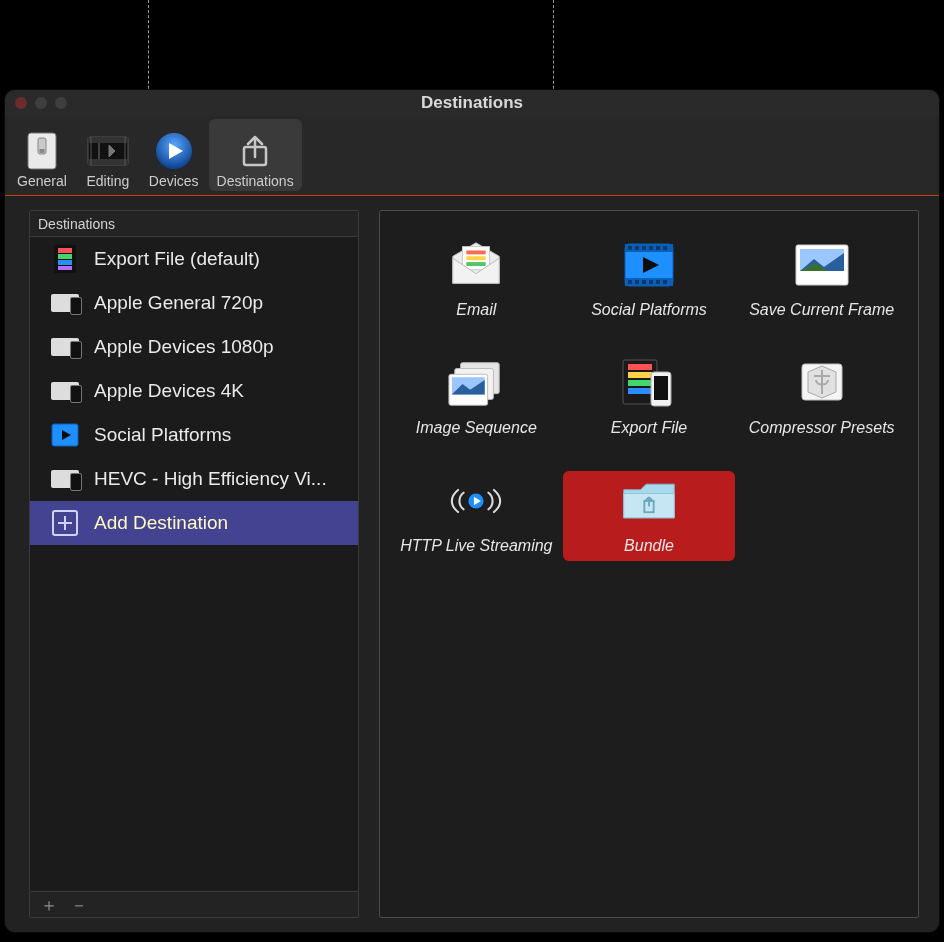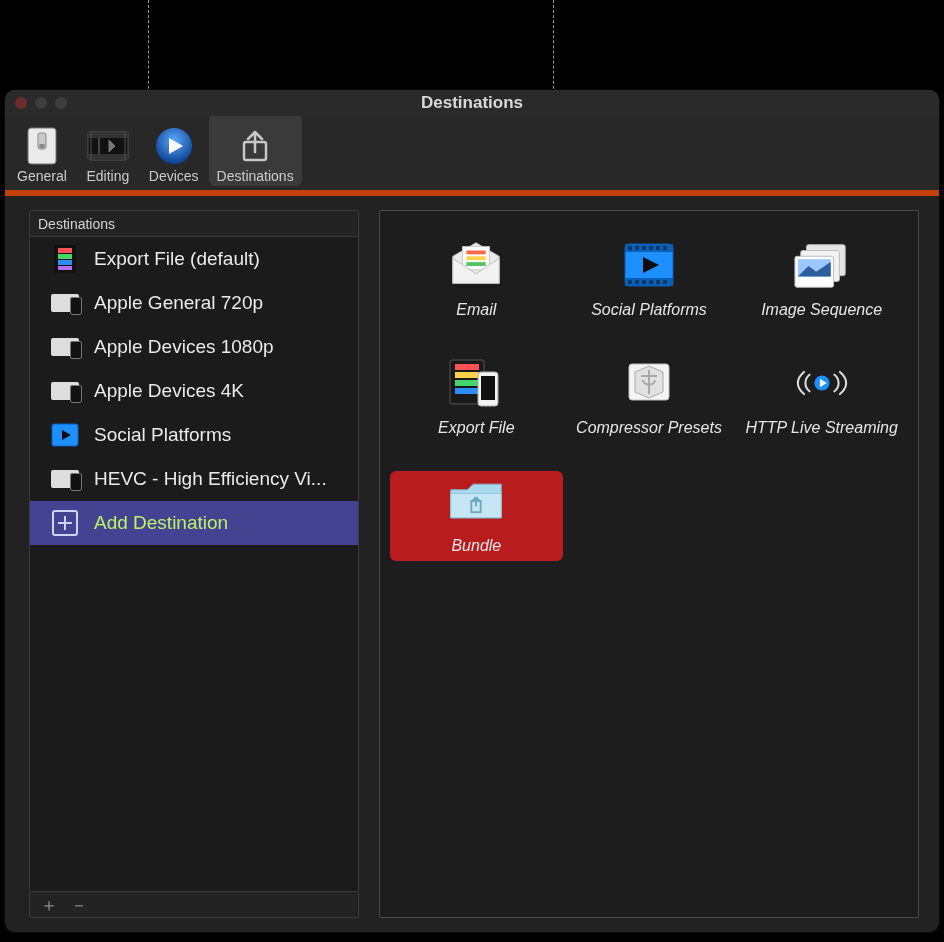--- a/index.html
+++ b/index.html
@@ -39,21 +39,21 @@
   .traffic{display:flex;gap:8px;}
   .dot{width:12px;height:12px;border-radius:50%;}
   .dot.close{background:#6a2d2c;}
   .dot.min{background:#3e3e3e;}
   .dot.max{background:#3e3e3e;}
   .title{position:absolute;left:0;right:0;text-align:center;font-weight:600;font-size:17px;color:#d9d9d9;}
 
   
   .toolbar{
     height:80px;display:flex;align-items:flex-end;padding:0 4px 4px 4px;gap:2px;
-    background:#282828;border-bottom:6px solid #c2410c;
+    background:#282828;border-bottom:1px solid #c2410c;
   }
   .tool{
     display:flex;flex-direction:column;align-items:center;justify-content:flex-end;
     padding:4px 8px 2px 8px;border-radius:6px;min-width:60px;height:72px;
   }
   .tool.selected{background:var(--tab-selected);}
   .tool .icon-slot{height:44px;display:flex;align-items:center;justify-content:center;}
   .tool .label{font-size:14px;color:#ccc;}
 
   
@@ -72,21 +72,21 @@
   }
   .list-header{
     height:26px;background:var(--panel-header);border-bottom:1px solid #3b3b3b;
     font-size:14px;color:#d4d4d4;display:flex;align-items:center;padding-left:8px;
   }
   .list{flex:1;overflow:auto;}
   .row{
     height:44px;display:flex;align-items:center;padding-left:20px;gap:14px;
     font-size:19px;color:#eaeaea;
   }
-  .row.selected{background:var(--selected);color:#bef264;}
+  .row.selected{background:var(--selected);color:#fef9c3;}
   .row .ricon{width:30px;height:30px;display:flex;align-items:center;justify-content:center;flex-shrink:0;}
   .row .rlabel{white-space:nowrap;overflow:hidden;text-overflow:ellipsis;padding-right:8px;}
 
   .list-footer{
     height:26px;border:1px solid #3b3b3b;border-top:none;background:var(--panel-header);
     display:flex;align-items:center;gap:12px;padding-left:10px;
     border-radius:0 0 2px 2px;
   }
   .plusminus{font-size:18px;color:#8d8d8d;cursor:pointer;line-height:1;}
 
@@ -299,20 +299,31 @@
                   <rect x="26" y="38" width="4" height="4"></rect>
                   <rect x="33" y="38" width="4" height="4"></rect>
                   <rect x="40" y="38" width="4" height="4"></rect>
                 </g>
               <path d="M20 15 L20 31 L36 23 Z" fill="#0d0d0d"></path>
             </svg>
           </div>
           <span class="tlabel">Social Platforms</span>
         </div>
 
+        <div class="tile">
+          <div class="ticon">
+            <svg width="56" height="44" viewBox="0 0 56 44">
+              <rect x="2" y="2" width="52" height="40" rx="2" fill="#fff" stroke="#ccc"></rect>
+              <rect x="6" y="6" width="44" height="22" fill="#9cc6ff"></rect>
+              <path d="M6 28 L20 16 L30 24 L50 10 V28 Z" fill="#2a5f9e"></path>
+              <path d="M6 28 L22 20 L34 28 Z" fill="#396f2f"></path>
+            </svg>
+          </div>
+          <span class="tlabel">Save Current Frame</span>
+        </div>
 
         <div class="tile">
           <div class="ticon">
             <svg width="60" height="50" viewBox="0 0 60 50">
               <rect x="14" y="4" width="40" height="32" rx="2" fill="#e5e5e5" stroke="#bbb"></rect>
               <rect x="8" y="10" width="40" height="32" rx="2" fill="#f2f2f2" stroke="#bbb"></rect>
               <rect x="2" y="16" width="40" height="32" rx="2" fill="#fff" stroke="#bbb"></rect>
               <rect x="5" y="19" width="34" height="18" fill="#9cc6ff"></rect>
               <path d="M5 37 L16 26 L24 32 L39 22 V37 Z" fill="#2a5f9e"></path>
             </svg>

